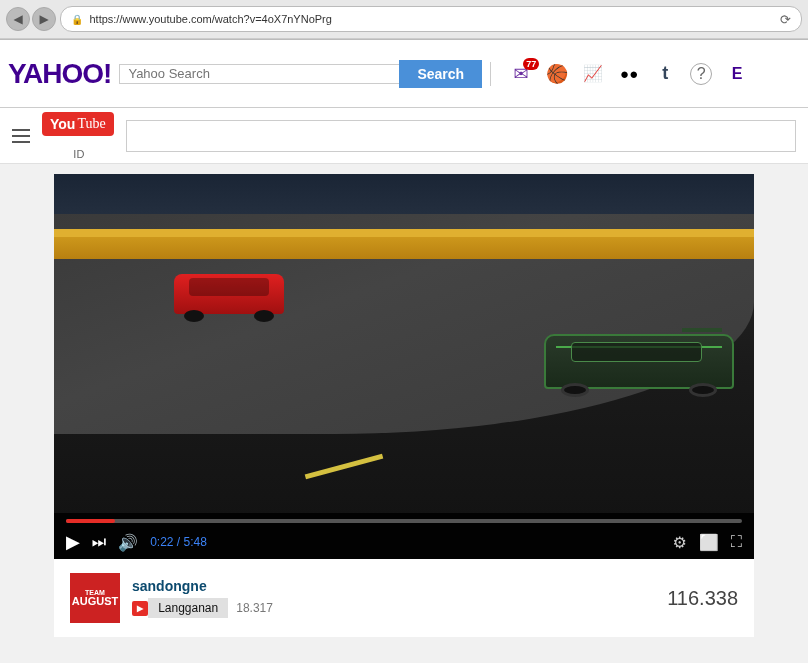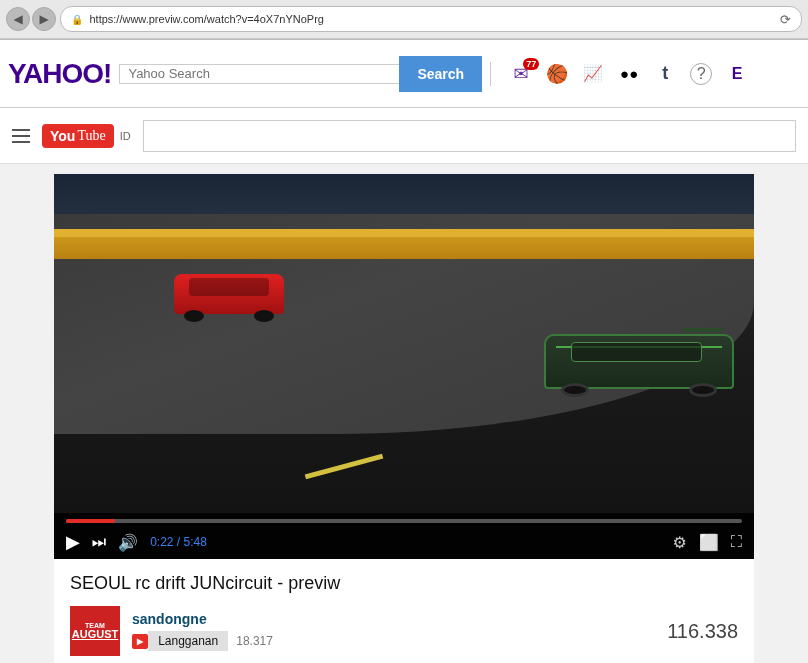--- a/index.html
+++ b/index.html
@@ -76,21 +76,21 @@
     .yahoo-search-input {
       width: 280px;
       height: 20px;
       border: 1px solid #ccc;
       border-right: none;
       padding: 0 8px;
       font-size: 13px;
       outline: none;
     }
     .yahoo-search-btn {
-      height: 36px;
+      height: 28px;
       padding: 0 18px;
       background: #4a90d9;
       color: white;
       border: none;
       font-size: 14px;
       font-weight: bold;
       cursor: pointer;
     }
     .yahoo-toolbar-icons {
       display: flex;
@@ -131,21 +131,21 @@
       height: 56px;
       gap: 12px;
     }
     .hamburger {
       display: flex; flex-direction: column; gap: 4px; cursor: pointer;
     }
     .hamburger span {
       width: 18px; height: 2px; background: #555; display: block;
     }
     .yt-logo {
-      display: flex; align-items: center; gap: 4px;
+      display: flex; align-items: center; gap: 12px; flex-direction: column;
     }
     .yt-logo-box {
       background: #e52d27;
       color: white;
       font-weight: bold;
       font-size: 14px;
       padding: 4px 8px;
       border-radius: 4px;
       display: flex;
       align-items: center;
@@ -301,21 +301,21 @@
       overflow: hidden;
       flex-shrink: 0;
     }
     .avatar-inner {
       text-align: center;
     }
     .avatar-team {
       font-size: 7px; color: white; font-weight: bold; line-height: 1;
     }
     .avatar-aug {
-      font-size: 11px; color: white; font-weight: bold; line-height: 1; text-decoration: underline;
+      font-size: 11px; color: white; font-weight: bold; line-height: 1;
     }
     .channel-name {
       font-size: 14px; color: #0c4a6e; font-weight: bold;
     }
     .subscribe-btn {
       display: flex; align-items: center; gap: 0;
       margin-top: 4px;
     }
     .yt-sub-icon {
       background: #e52d27;
@@ -344,21 +344,21 @@
 <body>
 
 <div class="browser-chrome">
   <div class="browser-toolbar">
     <div class="nav-arrows">
       <div class="nav-btn">◀</div>
       <div class="nav-btn">▶</div>
     </div>
     <div class="address-bar">
       <span class="lock-icon">🔒</span>
-      <span class="address-text">https://www.previw.com/watch?v=4oX7nYNoPrg</span>
+      <span class="address-text">https://www.youtube.com/watch?v=4oX7nYNoPrg</span>
       <span class="refresh-btn">⟳</span>
     </div>
   </div>
 </div>
 
 <div class="yahoo-bar">
   <div class="yahoo-logo">YAHOO!</div>
   <div class="yahoo-search-container">
     <input class="yahoo-search-input" type="text" placeholder="Yahoo Search" style="">
     <button class="yahoo-search-btn">Search</button>
@@ -456,21 +456,20 @@
           <div class="controls-right">
             <div class="ctrl-icon">⚙</div>
             <div class="ctrl-icon">⬜</div>
             <div class="ctrl-icon">⛶</div>
           </div>
         </div>
       </div>
     </div>
 
     <div class="video-info">
-      <div class="video-title">SEOUL rc drift JUNcircuit - previw</div>
       <div class="channel-row">
         <div class="channel-left">
           <div class="channel-avatar">
             <div class="avatar-inner">
               <div class="avatar-team">TEAM</div>
               <div class="avatar-aug">AUGUST</div>
             </div>
           </div>
           <div>
             <div class="channel-name">sandongne</div>

